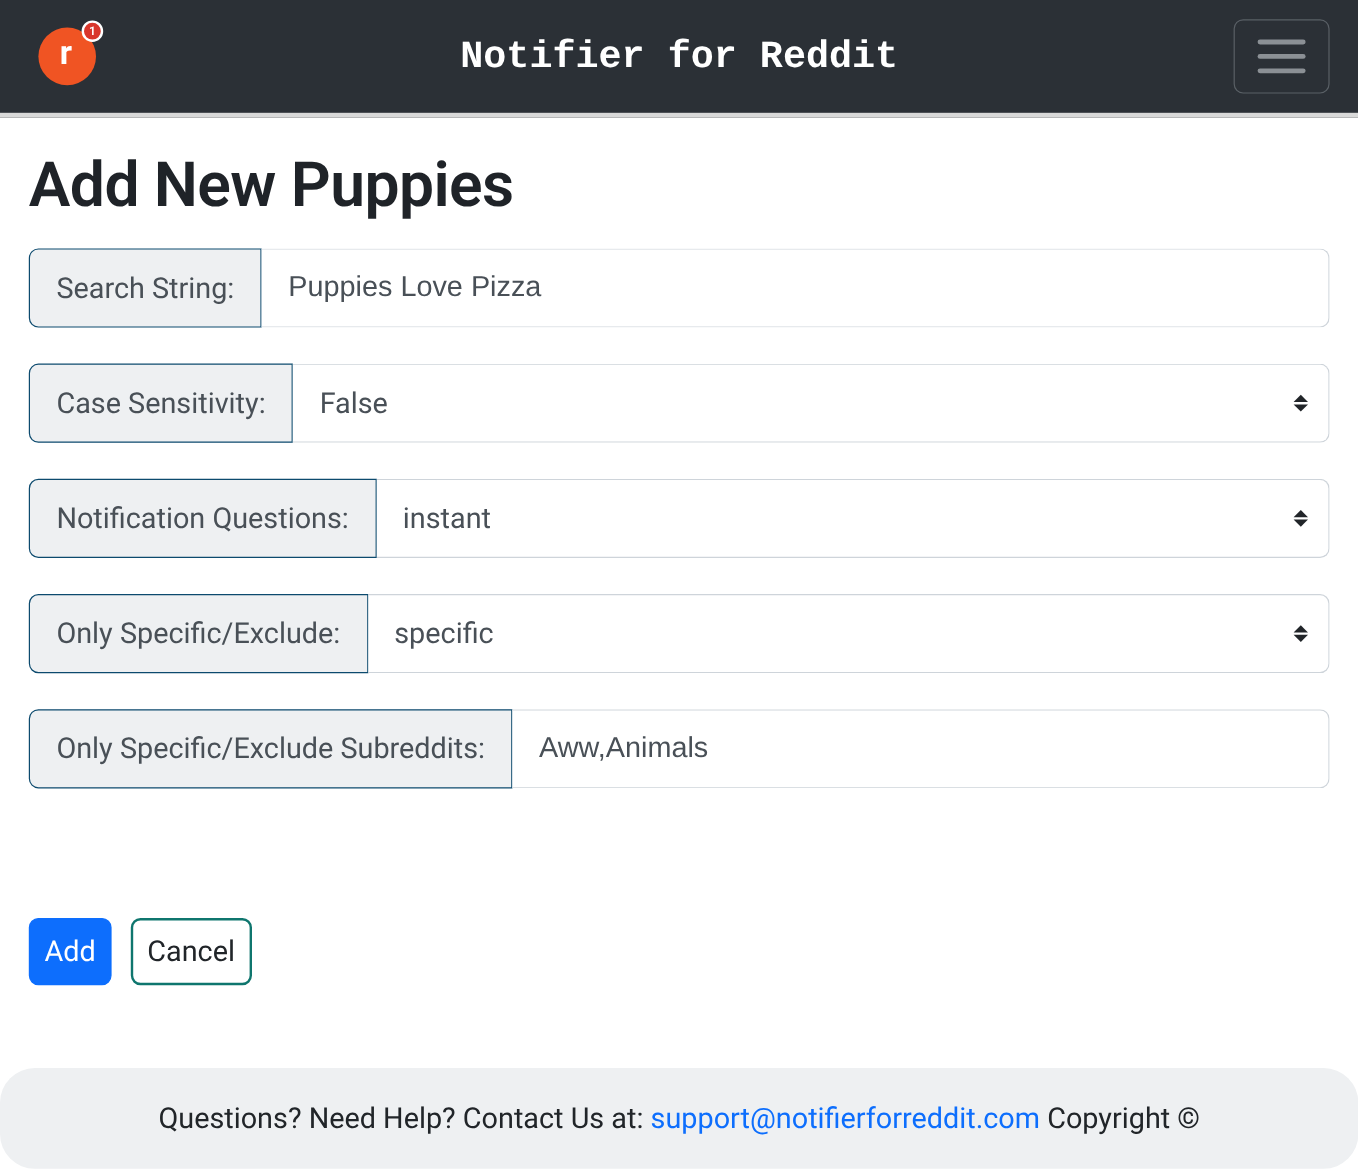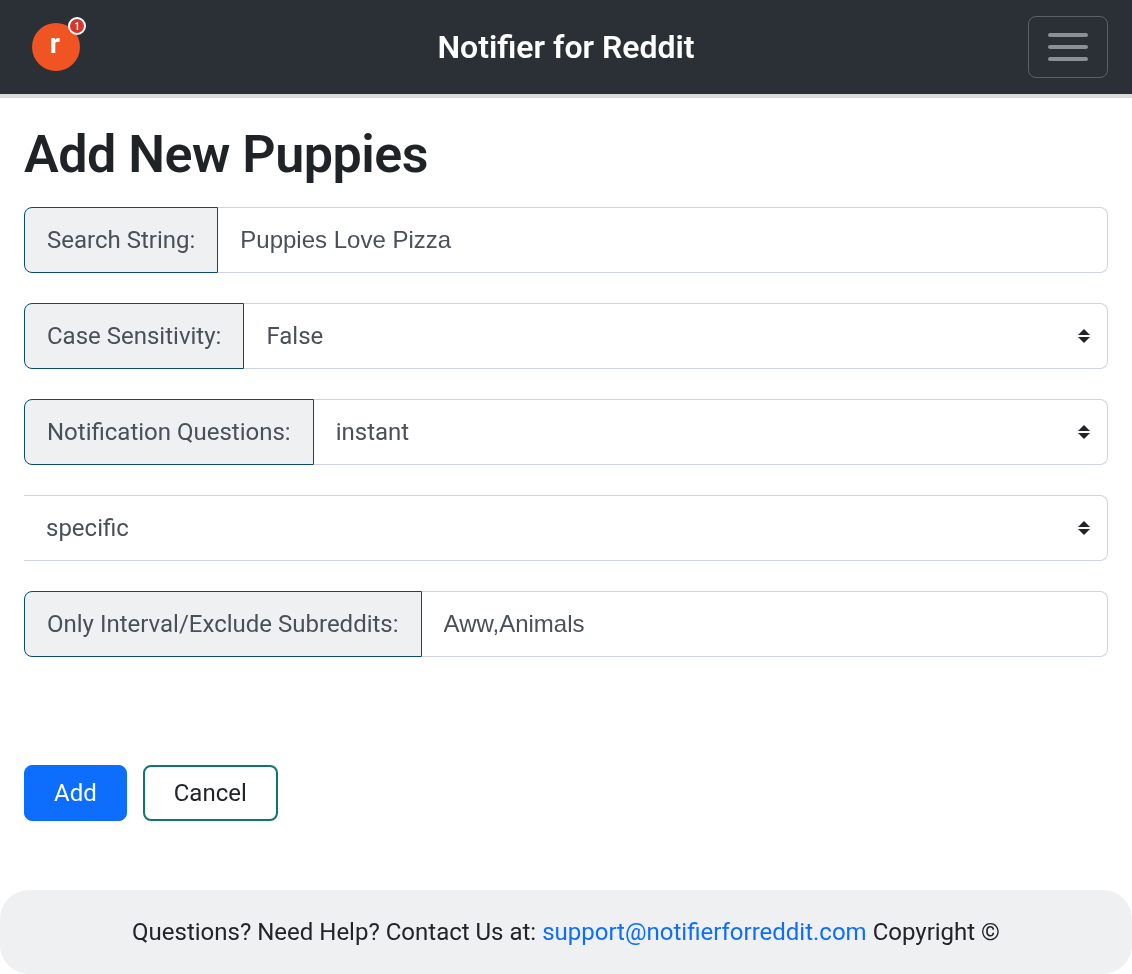--- a/index.html
+++ b/index.html
@@ -63,20 +63,21 @@
     align-items: center;
     justify-content: center;
   }
   .navbar-title {
     color: #fff;
     font-size: 32px;
     font-weight: 600;
     position: absolute;
     left: 50%;
     transform: translateX(-50%);
+    font-family: Liberation Mono, monospace;
   }
   .menu-toggle {
     width: 80px;
     height: 62px;
     border: 1px solid #5a6066;
     border-radius: 8px;
     background: transparent;
     display: flex;
     flex-direction: column;
     align-items: center;
@@ -166,21 +167,21 @@
   .select-arrows .up { border-bottom: 6px solid #212529; }
   .select-arrows .down { border-top: 6px solid #212529; }
 
   .button-row {
     margin-top: 108px;
     display: flex;
     gap: 16px;
   }
   .btn {
     font-size: 24px;
-    padding: 12px 29px;
+    padding: 12px 12px;
     border-radius: 8px;
     cursor: pointer;
     font-family: inherit;
   }
   .btn-primary {
     background: #0d6efd;
     color: #fff;
     border: 1px solid #0d6efd;
   }
   .btn-outline {
@@ -255,33 +256,34 @@
         <option>instant</option>
       </select>
       <div class="select-arrows">
           <div class="up"></div>
           <div class="down"></div>
         </div>
     </div>
   </div>
 
   <div class="input-group">
+    <span class="input-group-text">Only Specific/Exclude:</span>
     <div class="select-wrap">
       <select class="form-select">
         <option>specific</option>
       </select>
       <div class="select-arrows">
           <div class="up"></div>
           <div class="down"></div>
         </div>
     </div>
   </div>
 
   <div class="input-group">
-    <span class="input-group-text">Only Interval/Exclude Subreddits:</span>
+    <span class="input-group-text">Only Specific/Exclude Subreddits:</span>
     <input type="text" class="form-control" value="Aww,Animals" style="">
   </div>
 
   <div class="button-row">
     <button class="btn btn-primary">Add</button>
     <button class="btn btn-outline">Cancel</button>
   </div>
 </div>
 
 <footer>

